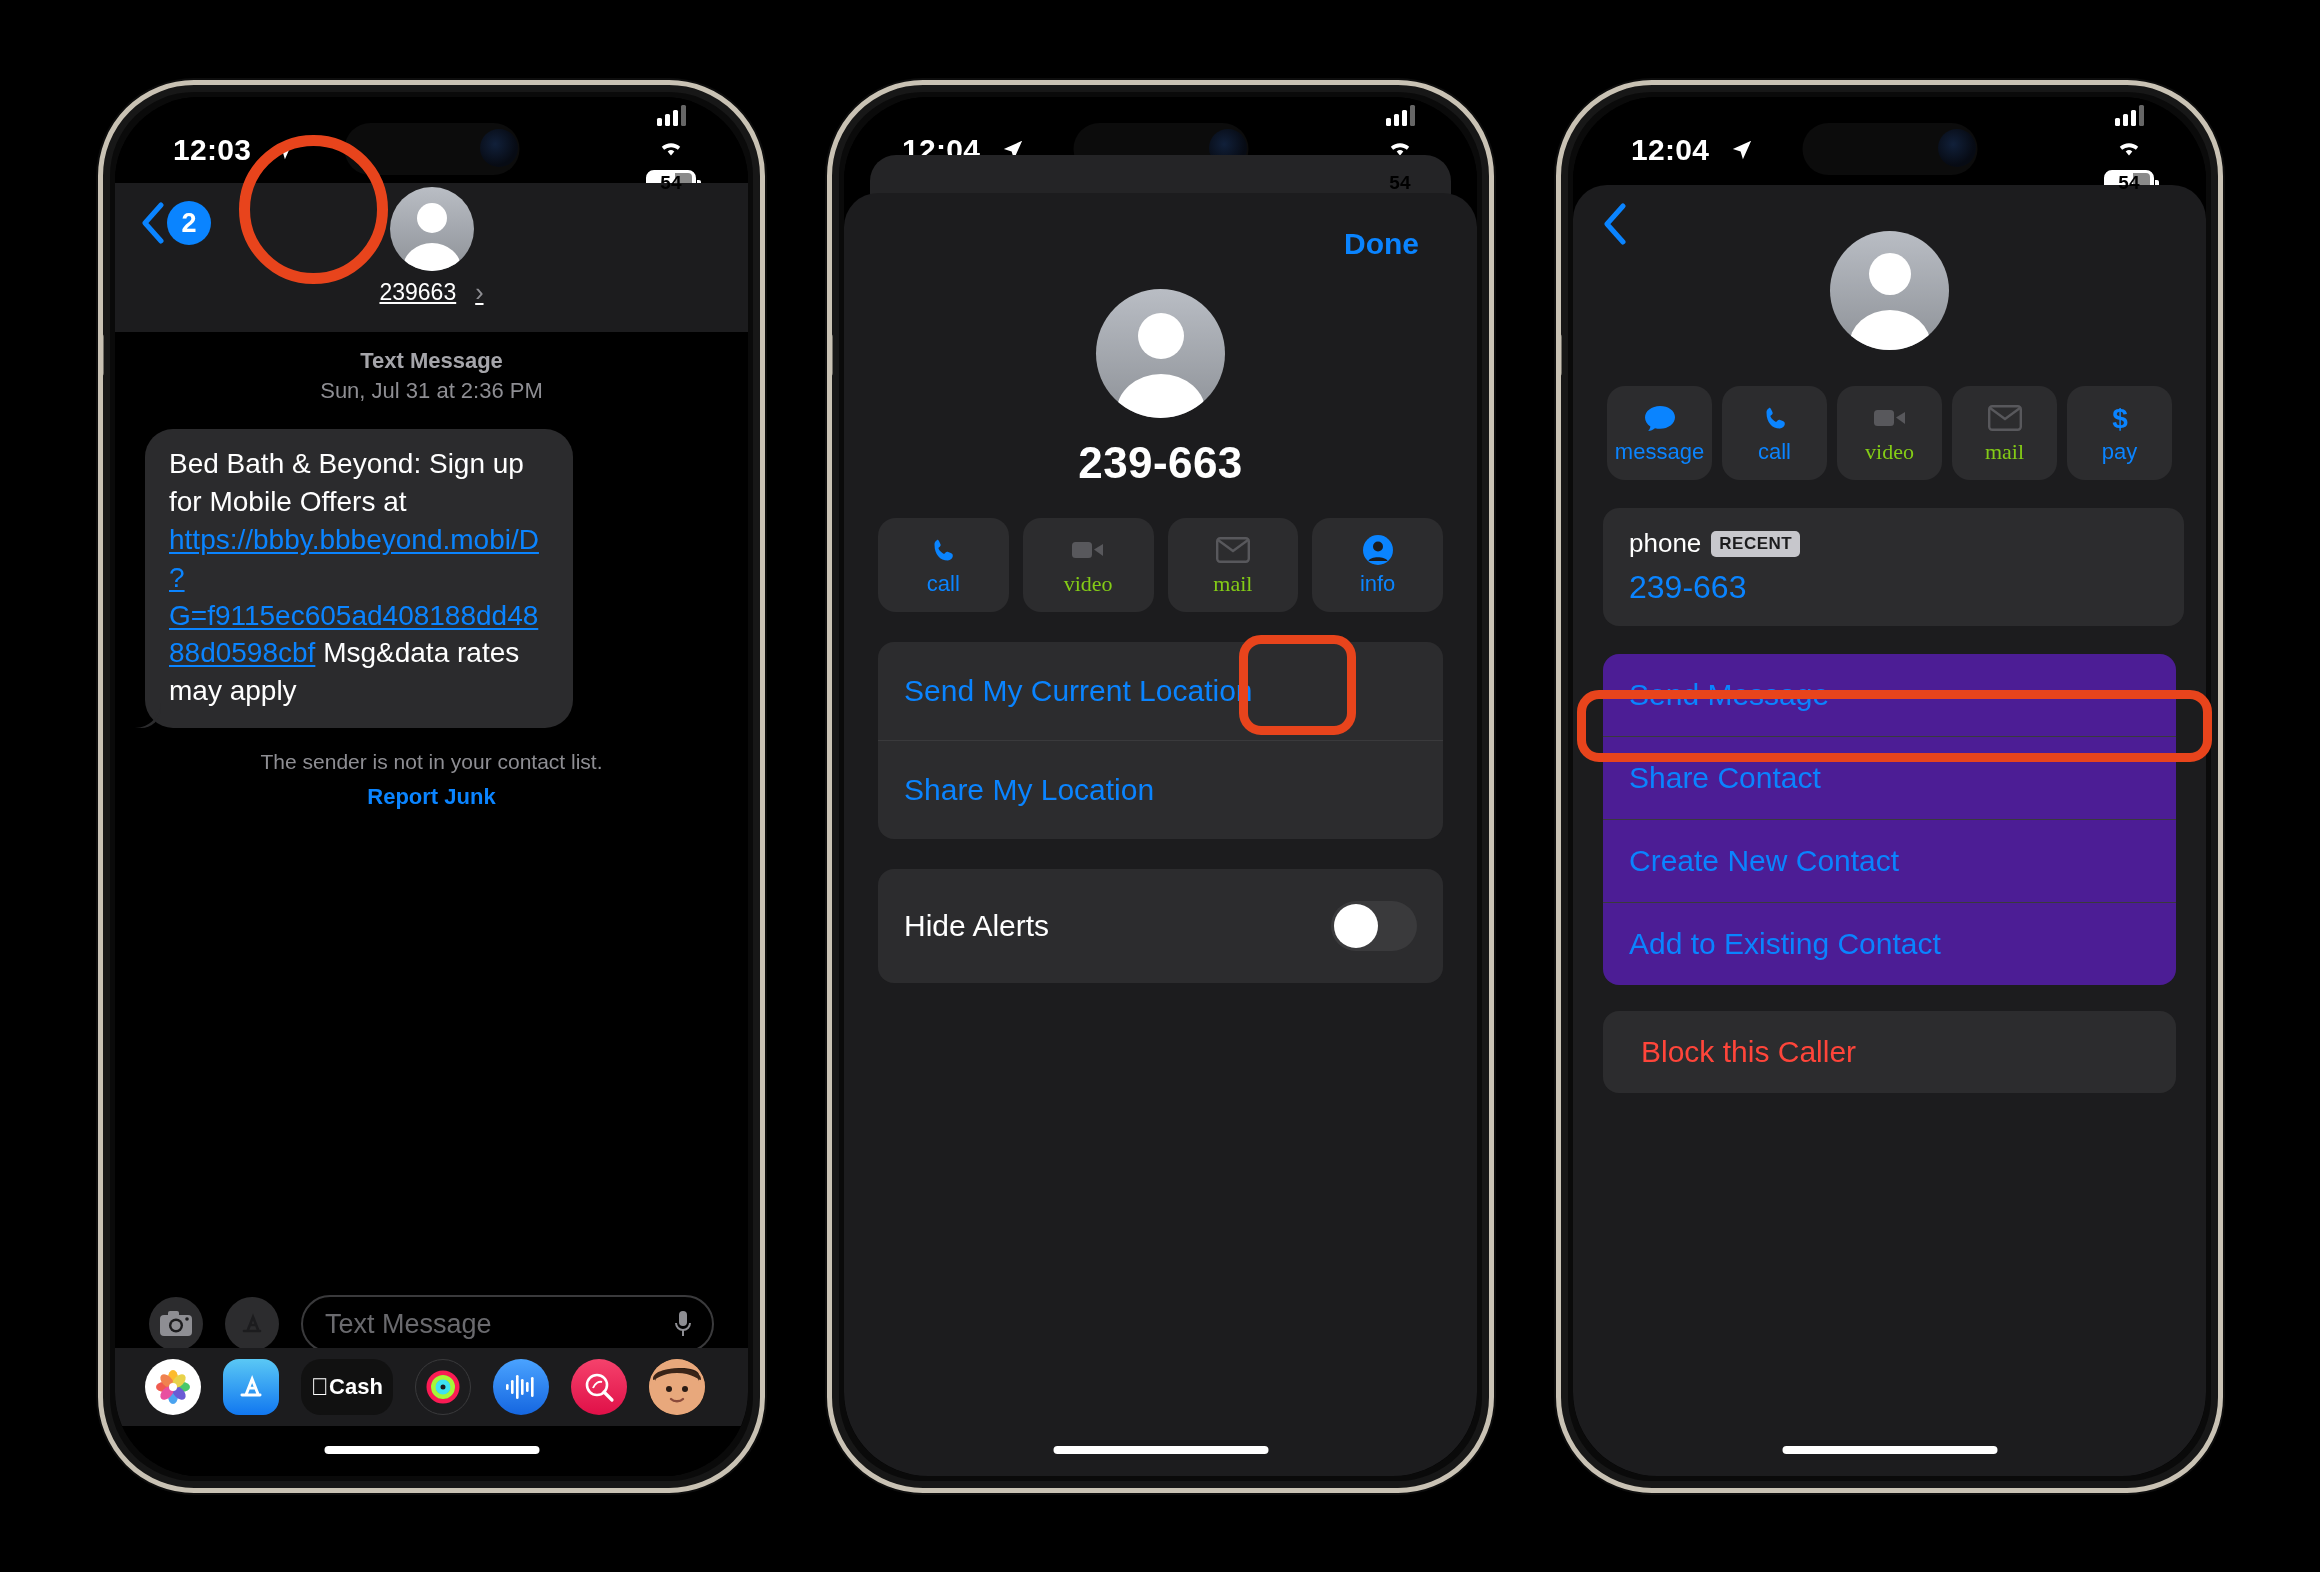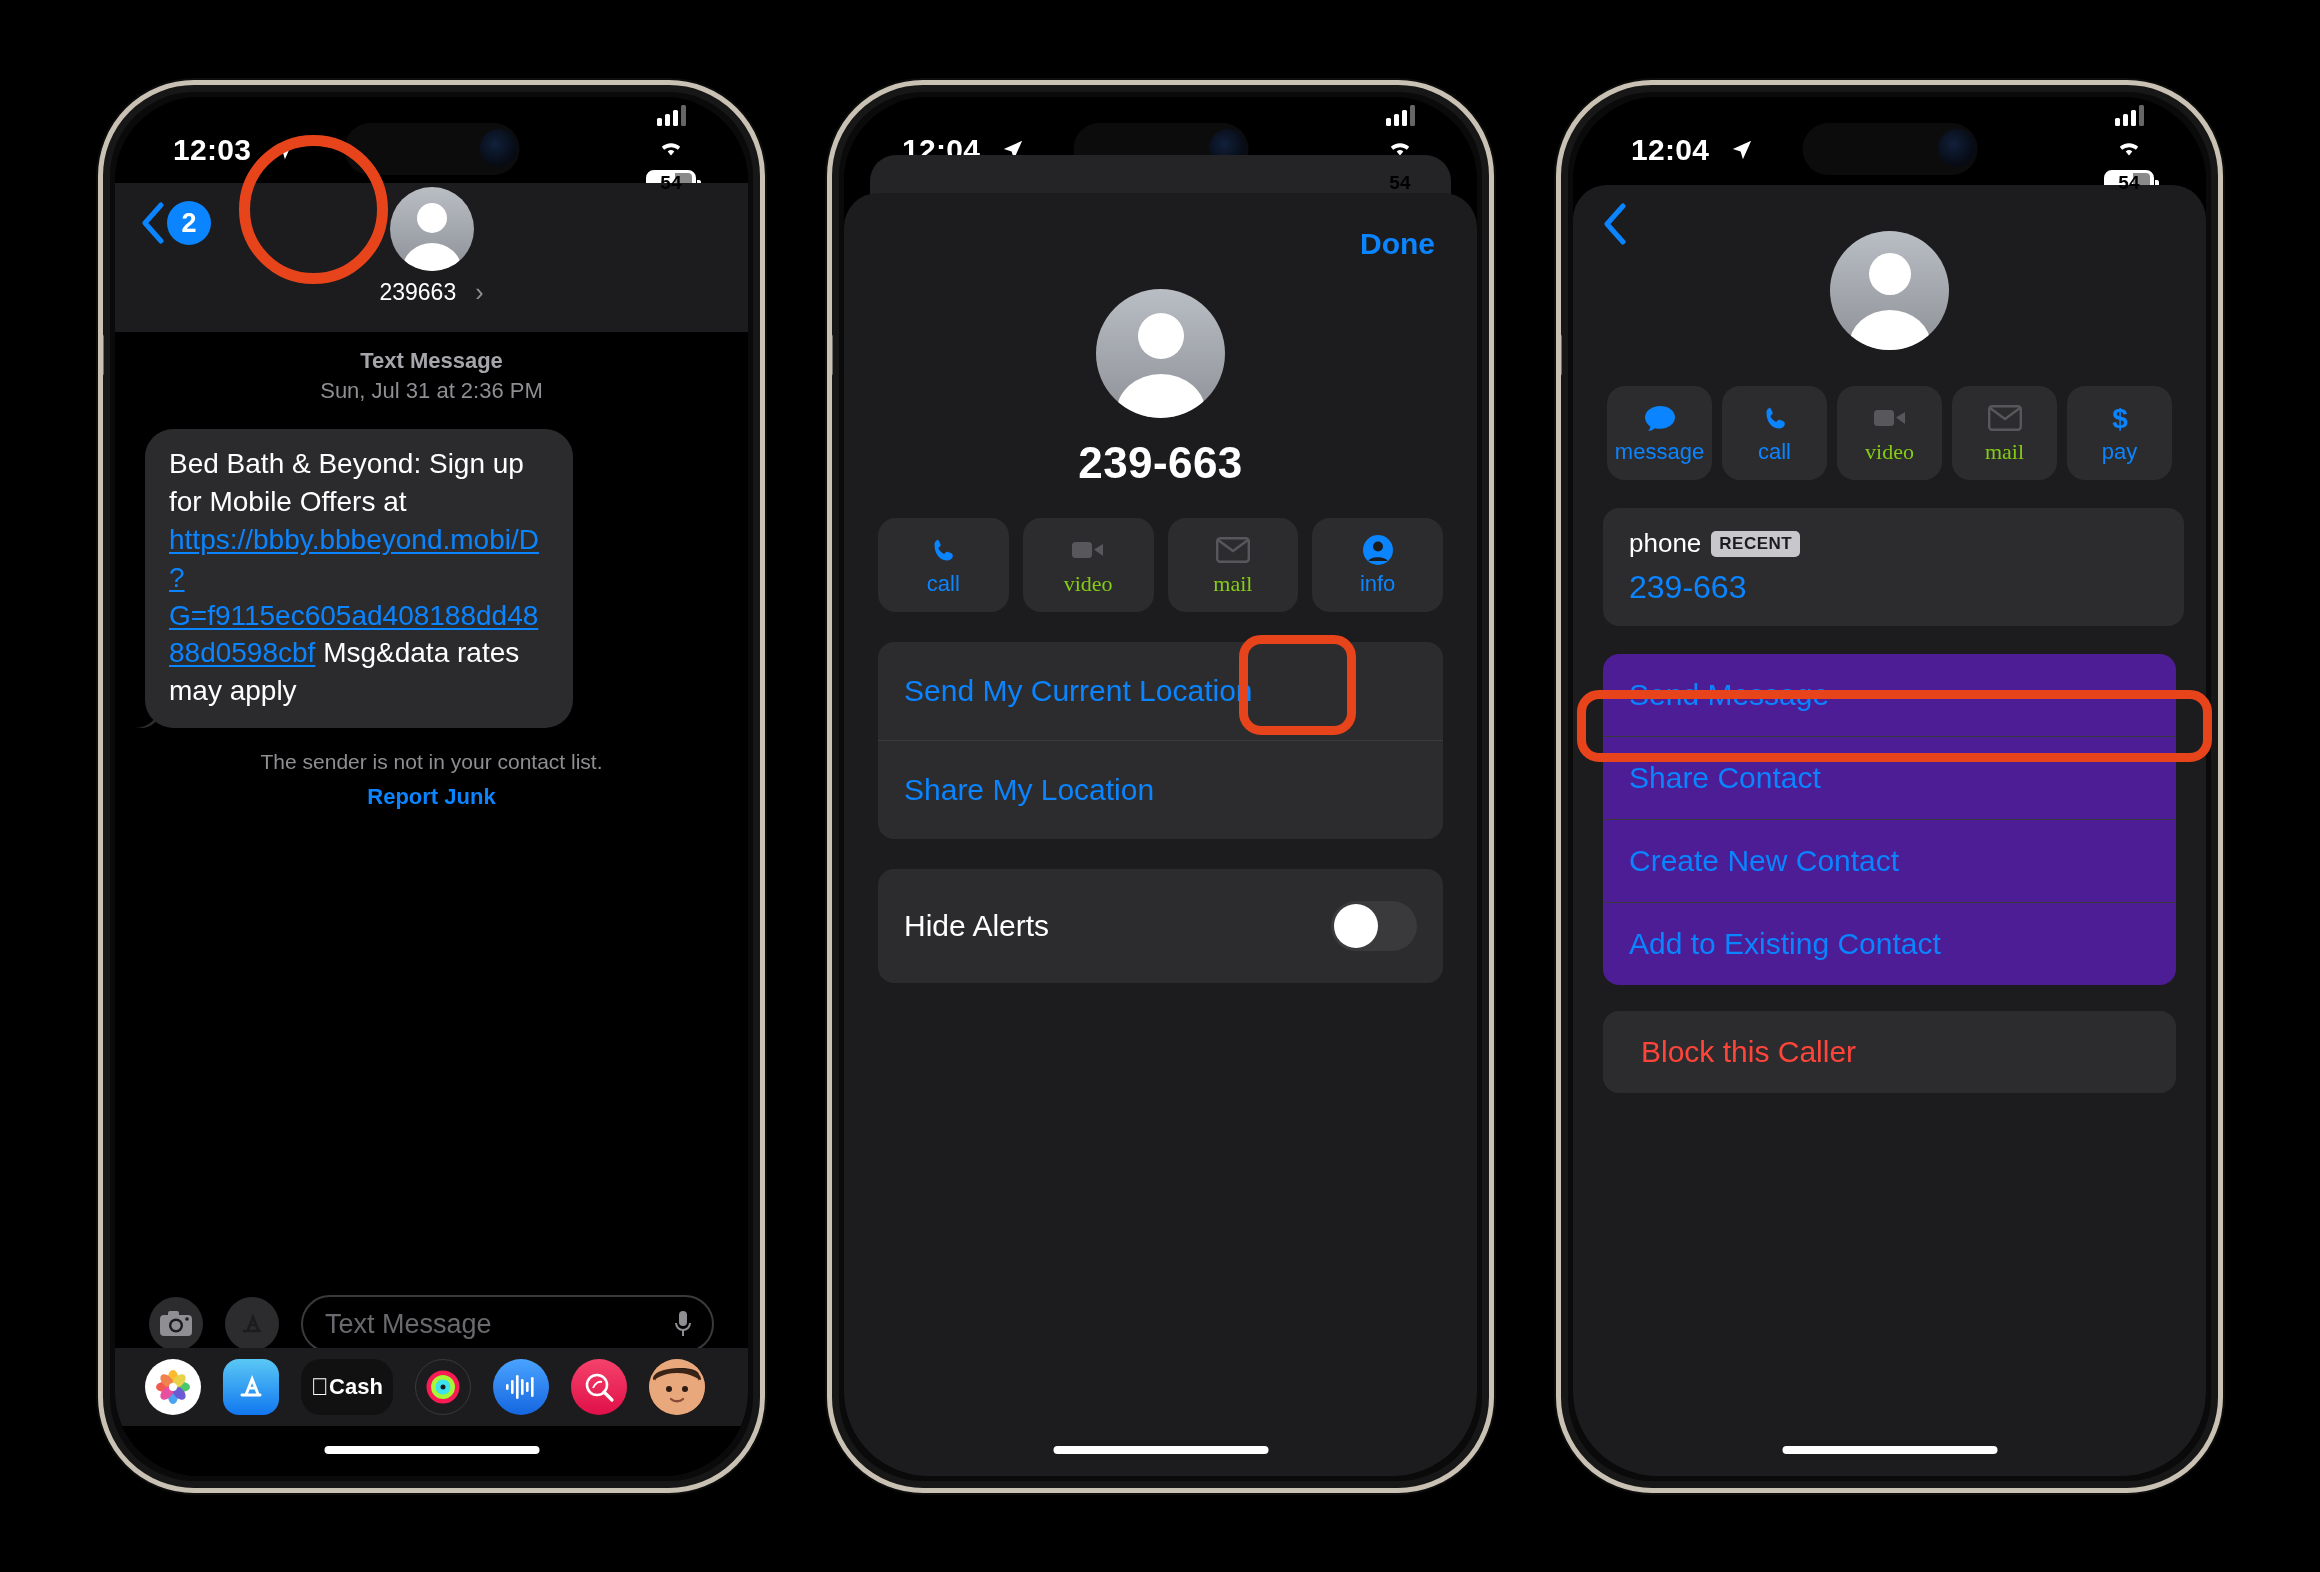--- a/index.html
+++ b/index.html
@@ -93,21 +93,21 @@
   .avatar-wrap{display:flex;flex-direction:column;align-items:center;justify-content:center;}
   .avatar{
     width:84px;height:84px;border-radius:50%;
     background:linear-gradient(180deg,#b9bdc4 0%,#8e9298 100%);
     position:relative; overflow:hidden;
   }
   .avatar .head{position:absolute;left:50%;transform:translateX(-50%);top:16px;width:30px;height:30px;border-radius:50%;background:#fff;}
   .avatar .body{position:absolute;left:50%;transform:translateX(-50%);bottom:-14px;width:58px;height:42px;border-radius:50% 50% 0 0 / 60% 60% 0 0;background:#fff;}
   .avatar-name{
     display:flex;align-items:center;gap:19px;
-    font-size:23px;color:#fff;margin-top:7px;
+    font-size:23px;color:#fff;margin-top:7px;text-decoration:underline;
   }
   .avatar-name .ch{color:#8e8e93;font-size:25px;}
 
   .hl-circle{
     position:absolute; border:11px solid #e8441c; border-radius:50%;
     pointer-events:none; z-index:30;
   }
   .hl-rect{
     position:absolute; border:9px solid #e8441c; border-radius:22px;
     pointer-events:none; z-index:30;
@@ -173,21 +173,21 @@
   
   .sheet{
     position:absolute;left:0;right:0;top:76px;bottom:0;
     background:#1c1c1e;border-radius:34px 34px 0 0;
   }
   .sheet-peek{
     position:absolute;left:26px;right:26px;top:58px;height:40px;
     background:#242426;border-radius:26px 26px 0 0;
   }
   .sheet-done{
-    position:absolute;right:42px;top:34px;color:#0a84ff;
+    position:absolute;right:58px;top:34px;color:#0a84ff;
     font-size:30px;font-weight:600;
   }
   .detail-avatar{
     margin:96px auto 0 auto;width:129px;height:129px;border-radius:50%;
     background:linear-gradient(180deg,#b9bdc4 0%,#8e9298 100%);
     position:relative;overflow:hidden;
   }
   .detail-avatar .head{position:absolute;left:50%;transform:translateX(-50%);top:24px;width:46px;height:46px;border-radius:50%;background:#fff;}
   .detail-avatar .body{position:absolute;left:50%;transform:translateX(-50%);bottom:-22px;width:90px;height:66px;border-radius:50% 50% 0 0 / 60% 60% 0 0;background:#fff;}
   .detail-name{text-align:center;font-size:44px;font-weight:700;margin-top:20px;letter-spacing:0.4px;}

